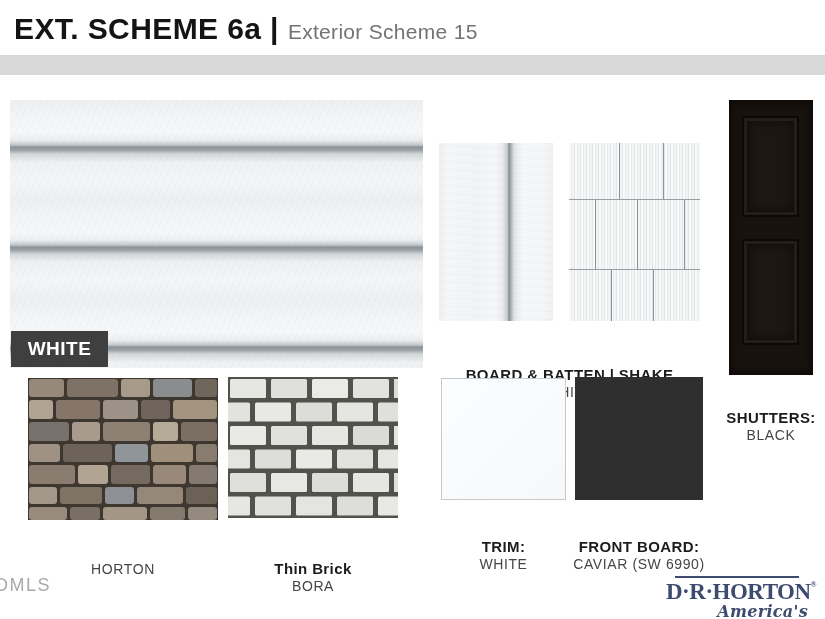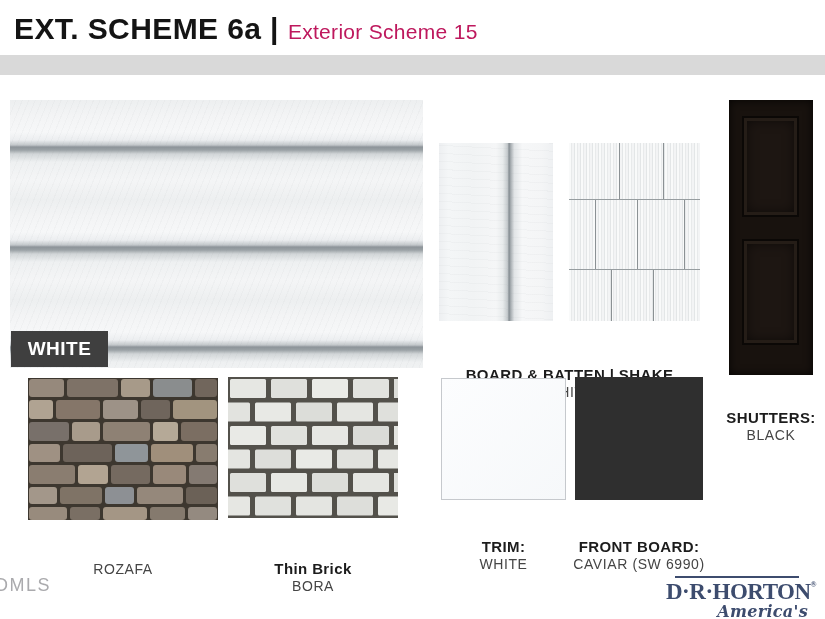--- a/index.html
+++ b/index.html
@@ -4,21 +4,21 @@
 <style>
   * { margin:0; padding:0; box-sizing:border-box; }
   html,body { width:825px; height:619px; }
   body {
     position:relative; overflow:hidden; background:#ffffff;
     font-family:"Liberation Sans", sans-serif; color:#1c1c1c;
   }
   
   .header { position:absolute; left:14px; top:12px; display:flex; align-items:baseline; gap:9px; white-space:nowrap; }
   .title-main { font-size:30px; font-weight:bold; letter-spacing:0.4px; color:#141414;text-align:right; }
-  .title-sub  { font-size:21px; font-weight:normal; color:#be185d; letter-spacing:0.3px; }
+  .title-sub  { font-size:21px; font-weight:normal; color:#737373; letter-spacing:0.3px; }
   .top-bar { position:absolute; left:0; top:55px; width:825px; height:20px; background:#d9d9d9; }
 
   
   .siding {
     position:absolute; left:10px; top:100px; width:413px; height:268px;
     background:
       repeating-linear-gradient(112deg, rgba(255,255,255,0) 0 5px, rgba(140,146,150,0.05) 5px 6px),
       repeating-linear-gradient(to bottom,
         #edeff0 0px, #f3f4f5 16px, #f6f7f8 32px, #eceef0 40px,
         #c2c7ca 45px, #8d9499 47px, #9aa1a5 50px, #d2d6d8 54px,
@@ -174,21 +174,21 @@
       <rect x="109" y="109" width="46" height="17" rx="3" fill="#95887b"></rect>
       <rect x="158" y="109" width="31" height="17" rx="3" fill="#6b6157"></rect>
     <rect x="1" y="129" width="38" height="13" rx="3" fill="#988b7d"></rect>
       <rect x="42" y="129" width="30" height="13" rx="3" fill="#7a6f64"></rect>
       <rect x="75" y="129" width="44" height="13" rx="3" fill="#a49685"></rect>
       <rect x="122" y="129" width="35" height="13" rx="3" fill="#857a6e"></rect>
       <rect x="160" y="129" width="29" height="13" rx="3" fill="#948a80"></rect>
   </g>
 </svg>
 <div class="caption cap-stone">
-  <div class="sub">ROZAFA</div>
+  <div class="sub">HORTON</div>
 </div>
 
 <svg class="brick" viewBox="0 0 170 141">
   <rect x="0" y="0" width="170" height="141" fill="#53514b"></rect>
   <g>
     <rect x="2" y="2" width="36" height="19" rx="1.5" fill="#e6e7e3"></rect>
       <rect x="43" y="2" width="36" height="19" rx="1.5" fill="#dfe0dc"></rect>
       <rect x="84" y="2" width="36" height="19" rx="1.5" fill="#eaebe7"></rect>
       <rect x="125" y="2" width="36" height="19" rx="1.5" fill="#e2e3df"></rect>
       <rect x="166" y="2" width="10" height="19" fill="#dcdDD9"></rect>

